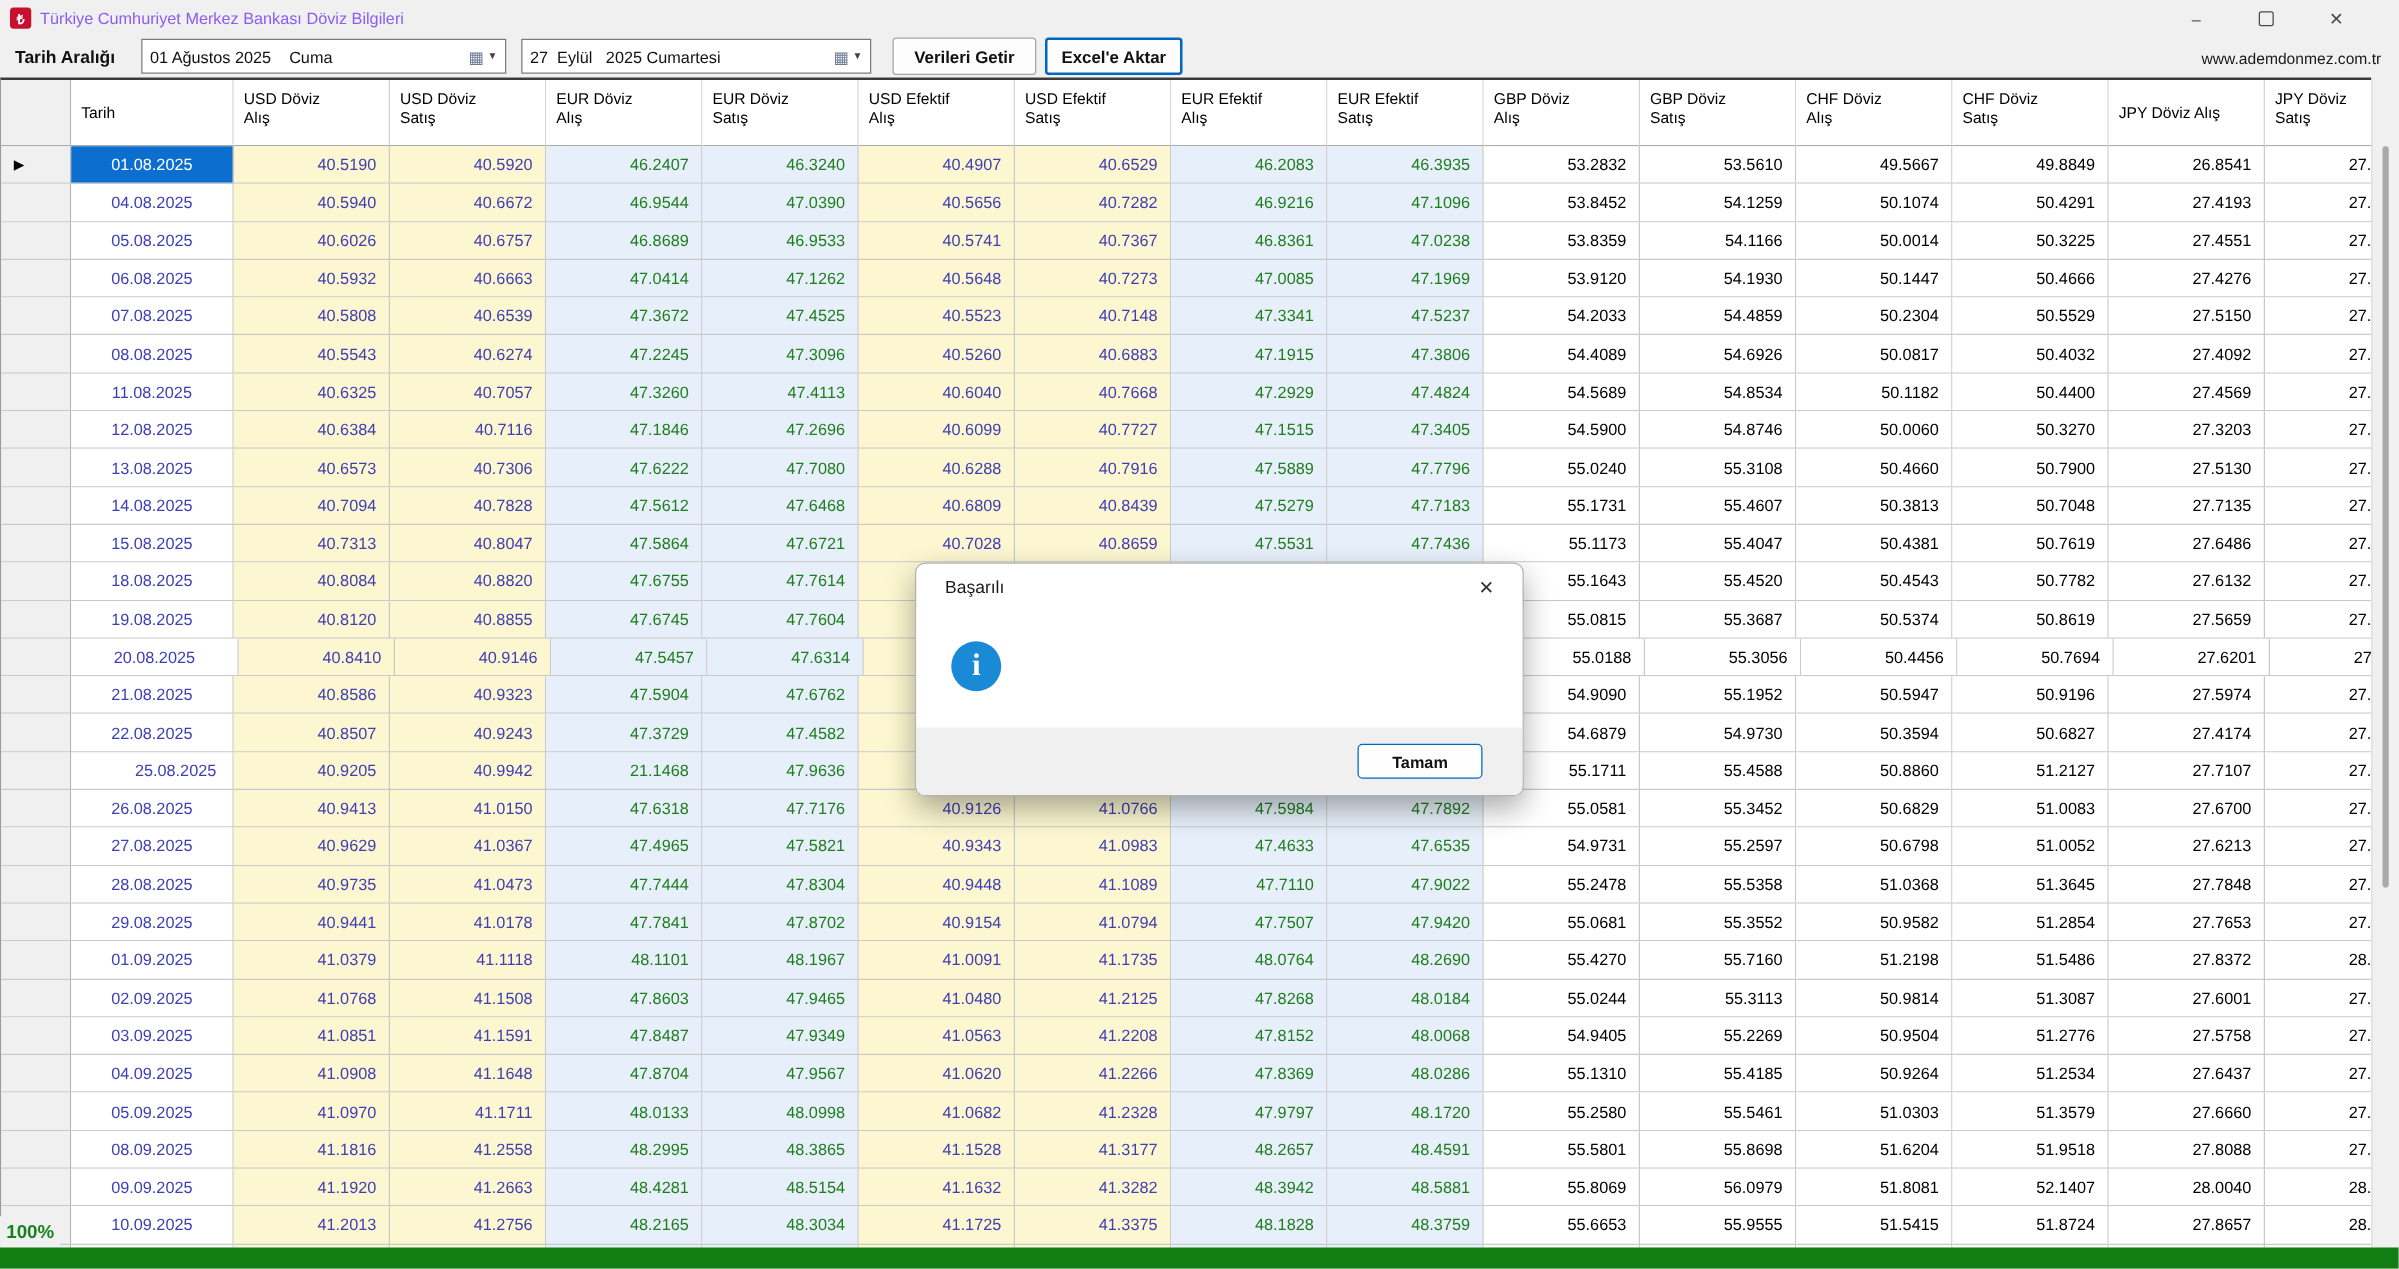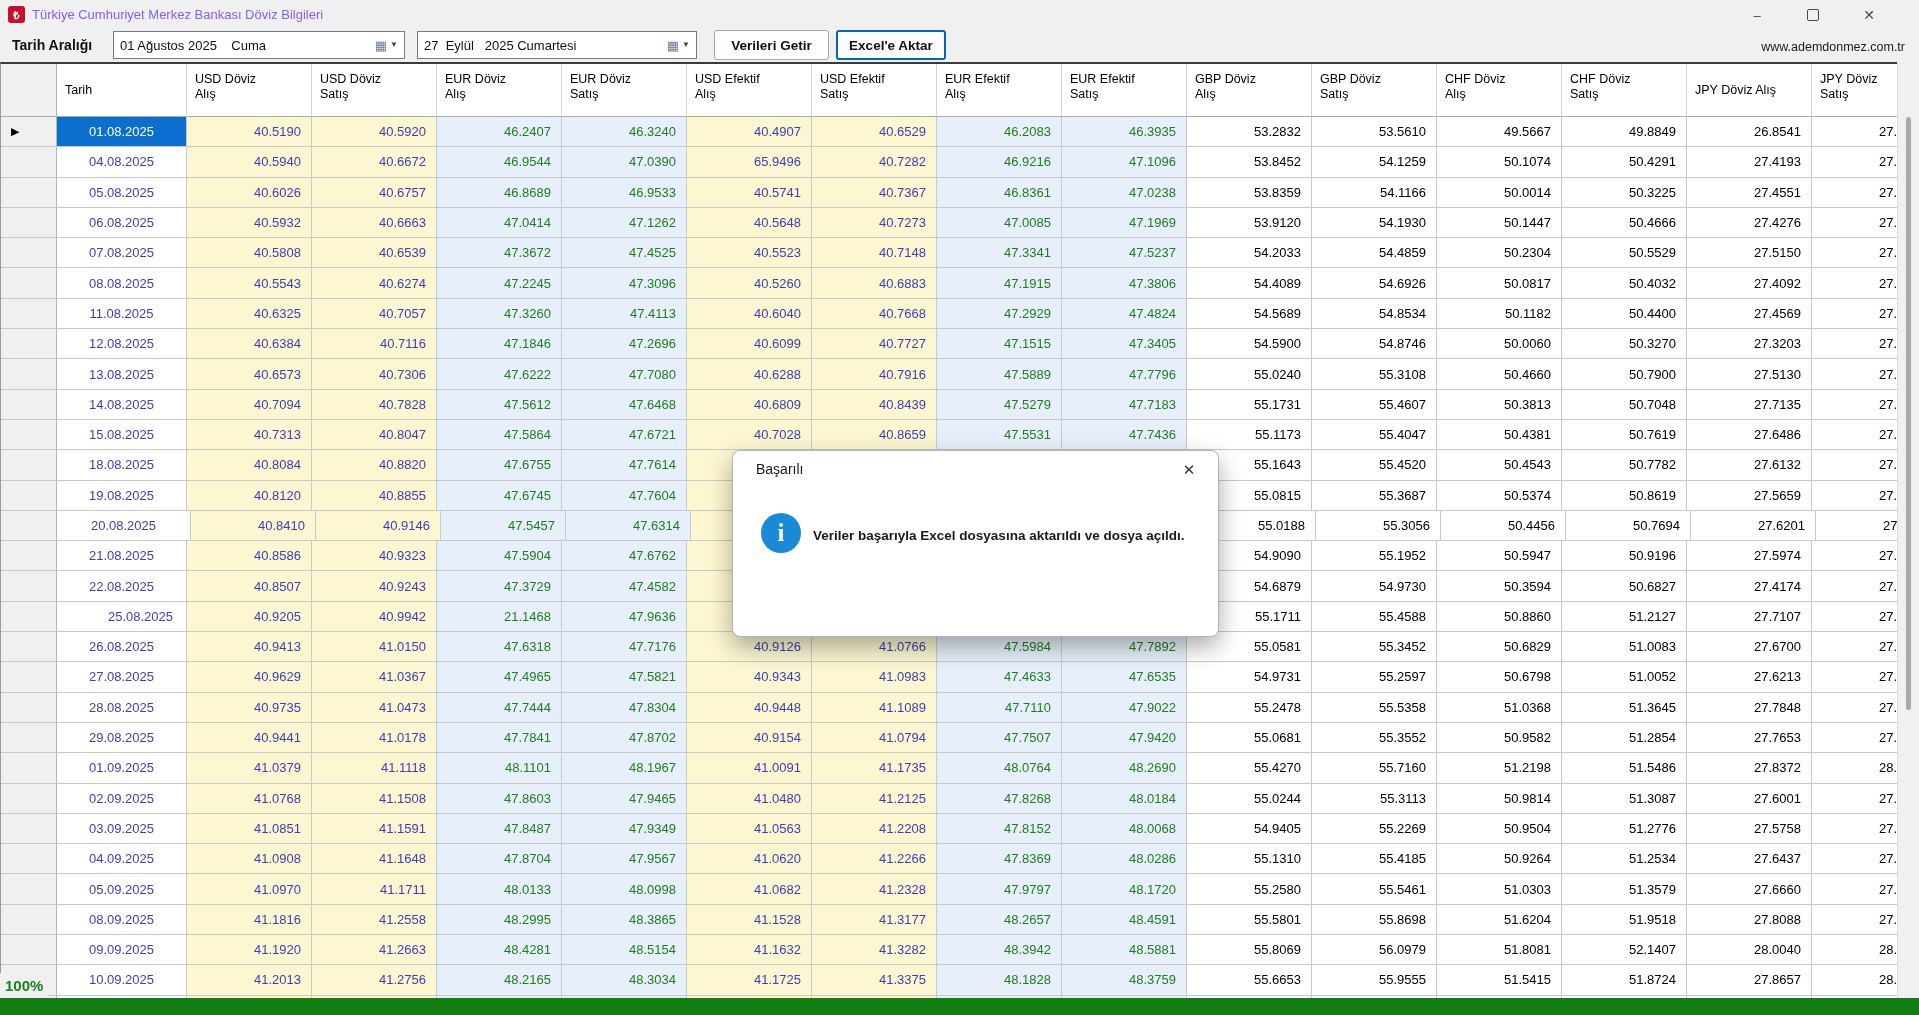--- a/index.html
+++ b/index.html
@@ -195,21 +195,21 @@
         <div class="cell plain" style="width: 125px;">26.8541</div>
         <div class="cell plain" style="width: 125px;">27.0320</div>
       </div>
       <div class="row">
         <div class="cell rowheader" style="width: 56px;"></div>
         <div class="cell date" style="width: 130px;">04.08.2025</div>
         <div class="cell usd" style="width: 125px;">40.5940</div>
         <div class="cell usd" style="width: 125px;">40.6672</div>
         <div class="cell eur" style="width: 125px;">46.9544</div>
         <div class="cell eur" style="width: 125px;">47.0390</div>
-        <div class="cell usd" style="width: 125px;">65.9496</div>
+        <div class="cell usd" style="width: 125px;">40.5656</div>
         <div class="cell usd" style="width: 125px;">40.7282</div>
         <div class="cell eur" style="width: 125px;">46.9216</div>
         <div class="cell eur" style="width: 125px;">47.1096</div>
         <div class="cell plain" style="width: 125px;">53.8452</div>
         <div class="cell plain" style="width: 125px;">54.1259</div>
         <div class="cell plain" style="width: 125px;">50.1074</div>
         <div class="cell plain" style="width: 125px;">50.4291</div>
         <div class="cell plain" style="width: 125px;">27.4193</div>
         <div class="cell plain" style="width: 125px;">27.6010</div>
       </div>
@@ -727,15 +727,17 @@
 <div class="zoom-badge">100%</div>
 <div class="greenbar"></div>
 
 <div class="dialog">
   <div class="dlg-title">Başarılı</div>
   <div class="dlg-close">
     <span>✕</span>
   </div>
   <div class="dlg-body">
     <div class="info-ico">i</div>
-    <div class="dlg-msg">Veriler başarıyla Excel dosyasına aktarıldı ve dosya açıldı.</div>
+  </div>
+  <div class="dlg-footer">
+    <div class="btn-ok">Tamam</div>
   </div>
 </div>
 
 </body></html>

